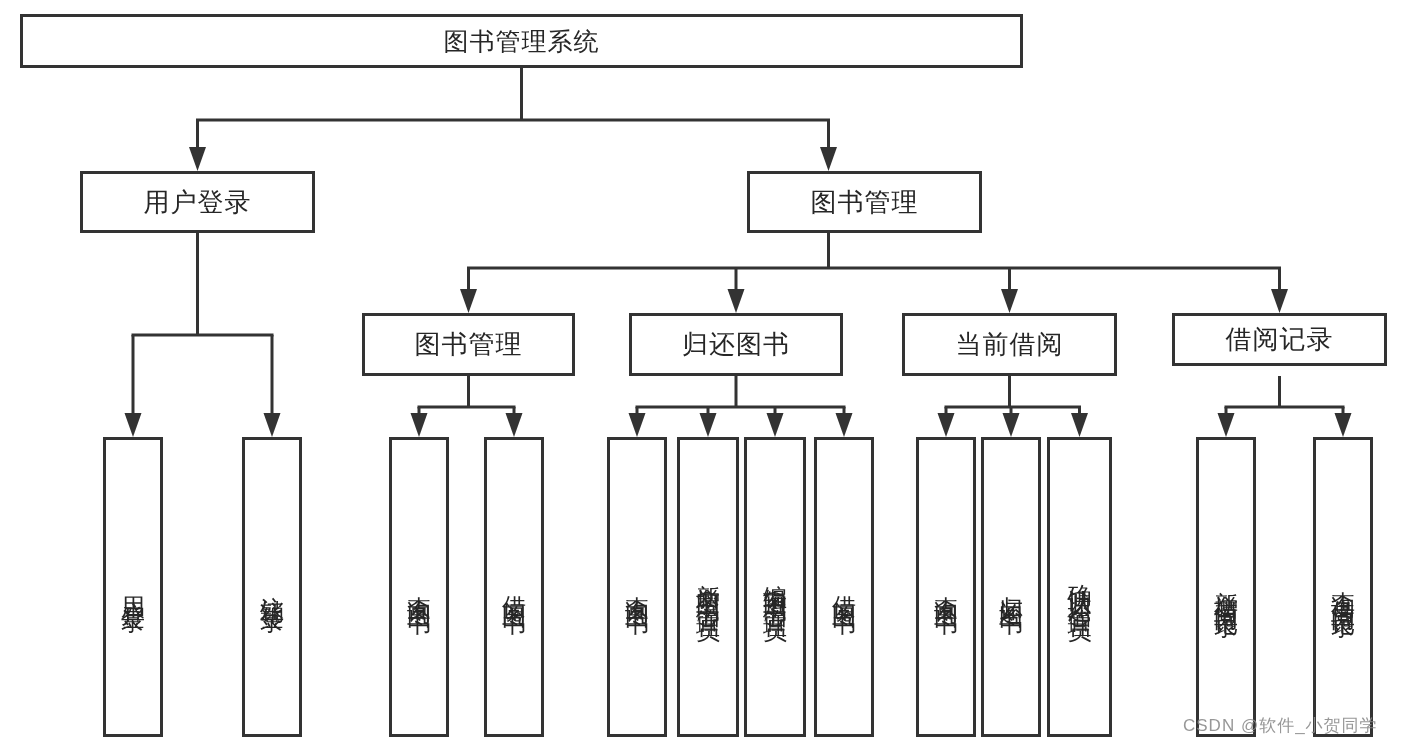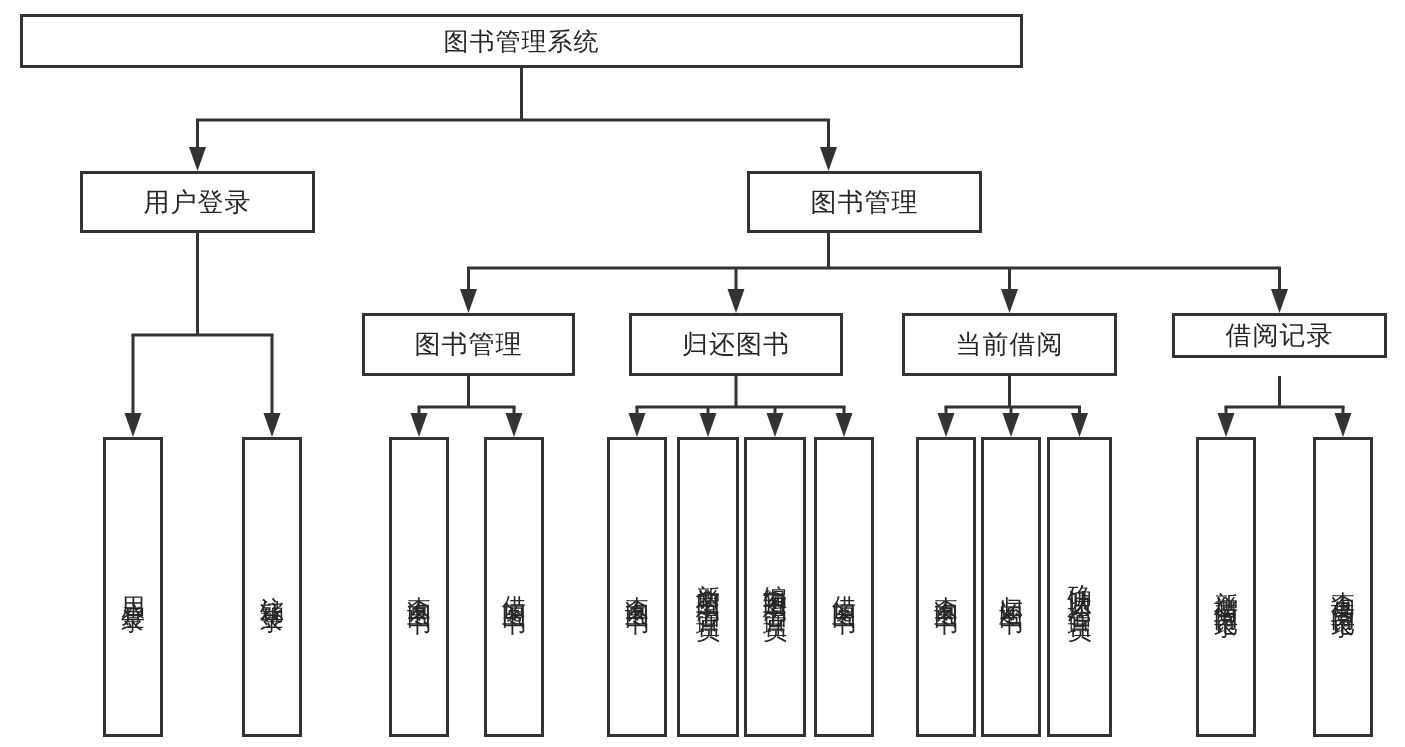--- a/index.html
+++ b/index.html
@@ -118,21 +118,21 @@
   </svg>
 
   <div class="node hnode root" style="left:20px; top:14px; width:1003px; height:54px;">图书管理系统</div>
 
   <div class="node hnode" style="left:80px; top:171px; width:235px; height:62px;">用户登录</div>
   <div class="node hnode" style="left:711px; top:171px; width:235px; height:62px;margin-left:36px;">图书管理</div>
 
   <div class="node hnode" style="left:362px; top:313px; width:213px; height:63px;">图书管理</div>
   <div class="node hnode" style="left:629px; top:313px; width:214px; height:63px;">归还图书</div>
   <div class="node hnode" style="left:902px; top:313px; width:215px; height:63px;text-align:right;">当前借阅</div>
-  <div class="node hnode" style="left:1172px; top:313px; width:215px; height:45px;">借阅记录</div>
+  <div class="node hnode" style="left:1172px; top:313px; width:215px; height:53px;">借阅记录</div>
 
   <div class="node vnode" style="left:103px; top:437px; width:60px; height:300px;">
     <span class="vtext">用户登录</span>
   </div>
   <div class="node vnode" style="left:242px; top:437px; width:60px; height:300px;">
     <span class="vtext">注销登录</span>
   </div>
 
   <div class="node vnode" style="left:389px; top:437px; width:60px; height:300px;">
     <span class="vtext">查询图书</span>
@@ -164,14 +164,15 @@
     <span class="vtext">确认归还（管理员）</span>
   </div>
 
   <div class="node vnode" style="left:1196px; top:437px; width:60px; height:300px;">
     <span class="vtext">新增借阅记录</span>
   </div>
   <div class="node vnode" style="left:1313px; top:437px; width:60px; height:300px;">
     <span class="vtext">查询借阅记录</span>
   </div>
 
+  <div class="watermark">CSDN @软件_小贺同学</div>
 
 </div>
 
 </body></html>

